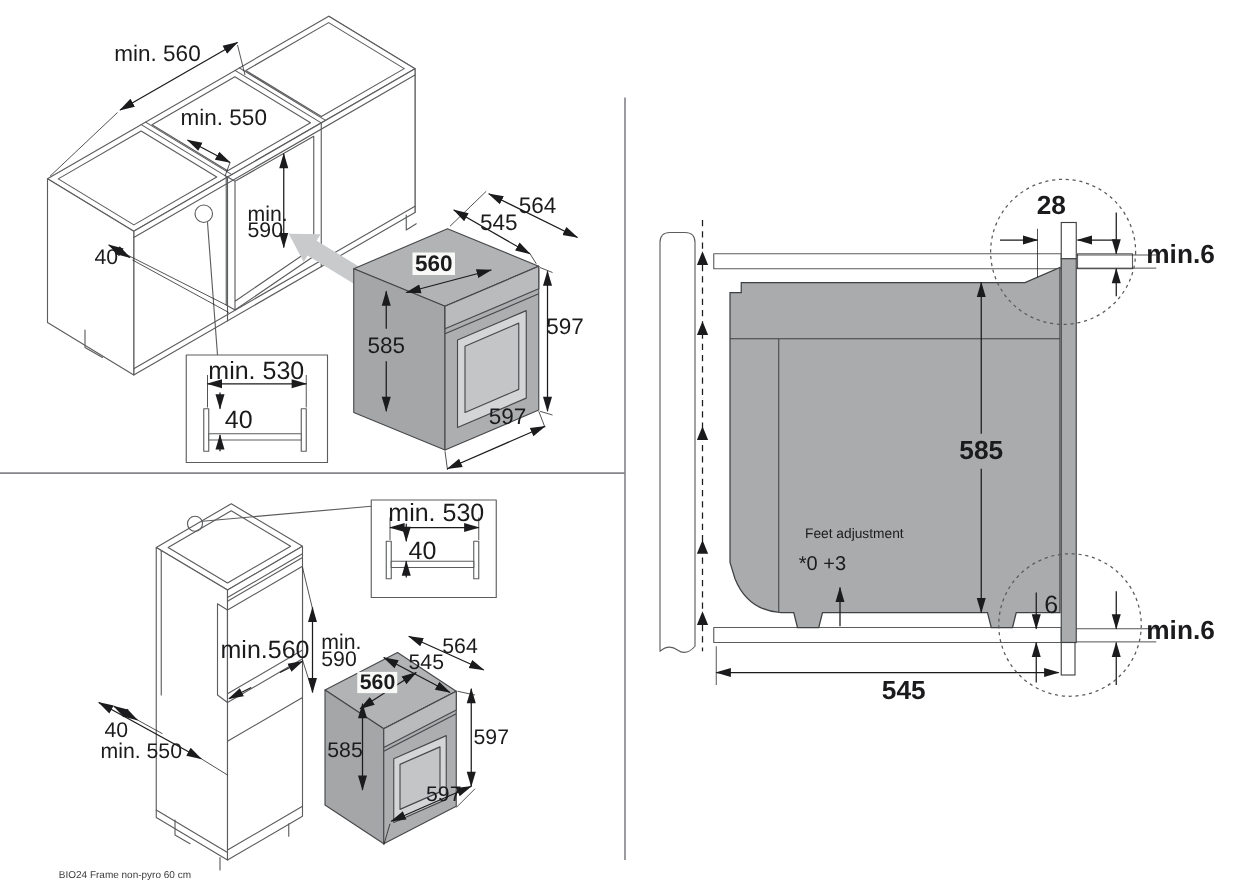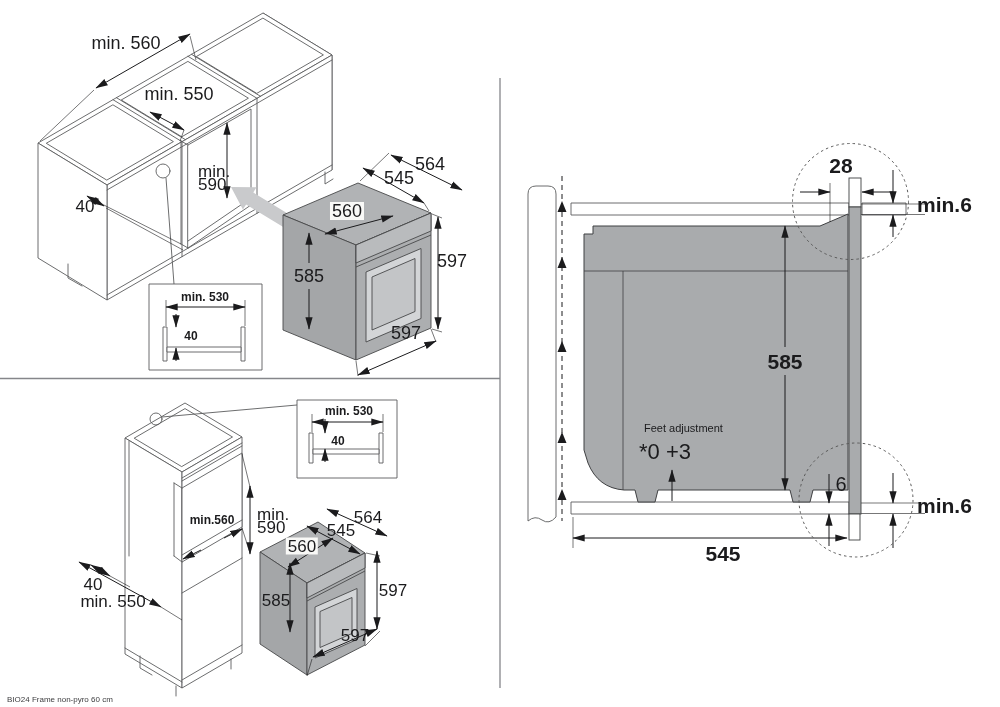--- a/index.html
+++ b/index.html
@@ -4,23 +4,23 @@
 <style>
   html,body{margin:0;padding:0;background:#fff;}
   #stage{
     position:relative;width:1000px;height:707px;background:#ffffff;overflow:hidden;
     font-family:"Liberation Sans","DejaVu Sans",sans-serif;color:#1b1b1d;
   }
   #artwork{position:absolute;left:0;top:0;width:1000px;height:707px;}
   #labels{position:absolute;left:0;top:0;width:1000px;height:567px;pointer-events:none;}
   .lbl{position:absolute;transform:translate(-50%,-50%);white-space:nowrap;line-height:1;color:#1b1b1d;}
   .lbll{position:absolute;transform:translateY(-50%);white-space:nowrap;line-height:1;color:#1b1b1d;}
-  .boxed{background:rgba(253,253,251,0.95);padding:0 2px;}
-  .fs15{font-size:11px;} .fs16{font-size:12px;font-weight:bold;} .fs17{font-size:17px;} .fs18{font-size:18px;}
-  .fs20{font-size:20px;} .fs21{font-size:21px;font-weight:bold;} .fs22{font-size:22px;text-align:center;} .fs8{font-size:8px;color:#3c3c3e;}
+  .boxed{background:rgba(253,253,251,0.95);padding:0 2px;font-weight:bold;}
+  .fs15{font-size:11px;} .fs16{font-size:20px;} .fs17{font-size:17px;} .fs18{font-size:18px;}
+  .fs20{font-size:20px;} .fs21{font-size:21px;font-weight:bold;} .fs22{font-size:16px;text-align:center;} .fs8{font-size:8px;color:#3c3c3e;margin-left:40px;}
   svg .art{stroke:#5b5c5e;stroke-width:0.9;fill:none;stroke-linejoin:round;stroke-linecap:round;}
   svg .artw{stroke:#5b5c5e;stroke-width:0.9;fill:#ffffff;stroke-linejoin:round;}
   svg .dim{stroke:#1b1b1d;stroke-width:1;fill:none;}
   svg .thin{stroke:#1b1b1d;stroke-width:0.6;fill:none;}
   svg .oart{stroke:#47484a;stroke-width:0.9;stroke-linejoin:round;}
 </style>
 </head>
 <body>
 
 <div id="stage">

